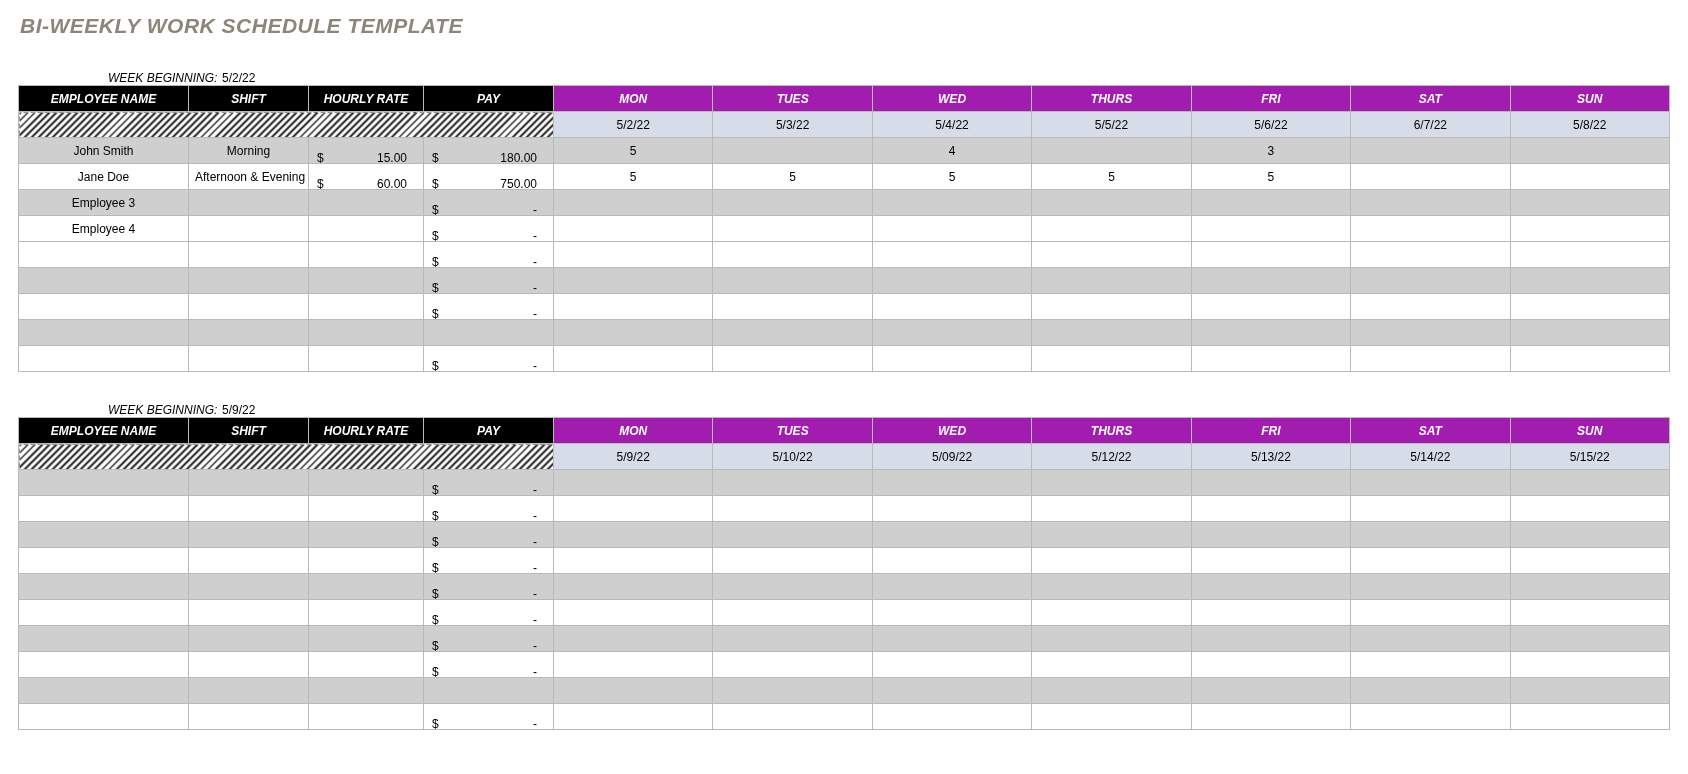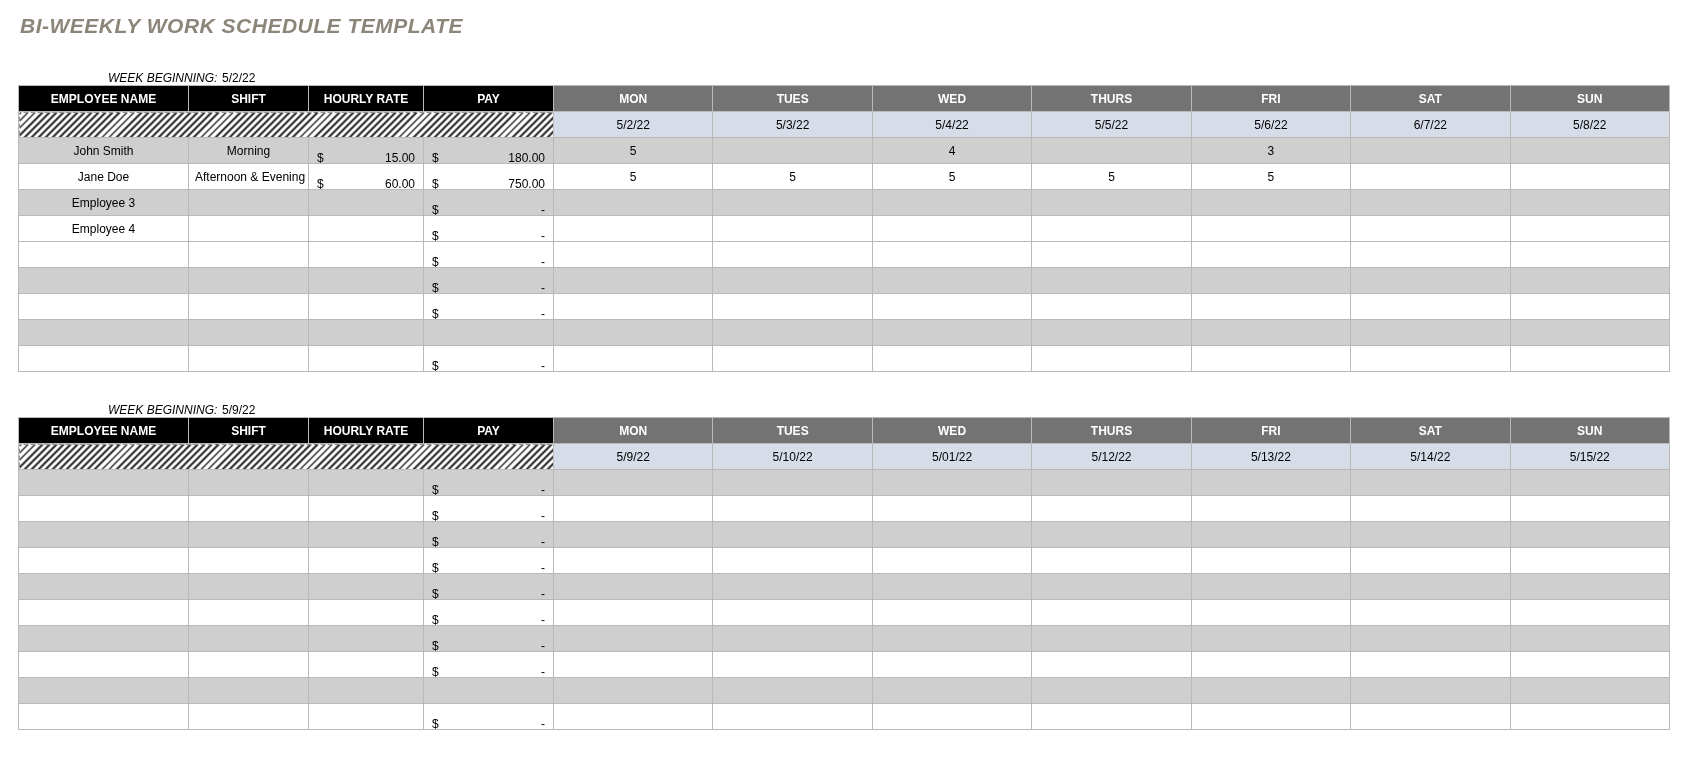--- a/index.html
+++ b/index.html
@@ -38,39 +38,39 @@
     padding: 0 6px;
     overflow: hidden;
     white-space: nowrap;
   }
   col.c-name  { width: 170px; }
   col.c-shift { width: 120px; }
   col.c-rate  { width: 115px; }
   col.c-pay   { width: 130px; }
   col.c-day   { width: auto; }
   tr.hdr-black th {
-    background: #000; color:#fff; font-weight:bold; text-align:center;
+    background: #000; color:#fff; font-weight:bold; text-align:center;font-style:italic;
   }
   tr.hdr-black th.day {
-    background: #737373; color:#fff;
+    background: #a21caf; color:#fff;
   }
   tr.date-row td { text-align:center; }
   tr.date-row td.hatch {
     background: repeating-linear-gradient(135deg, #2b2b2b 0 2px, #fff 2px 5px);
   }
   tr.date-row td.date { background:#d7dde8; }
   tr.body td { text-align:center; }
   tr.body.shade td { background:#cfcfcf; }
   tr.body td.name  { text-align:center; }
   tr.body td.shift { text-align:center; }
   tr.body td.rate, tr.body td.pay {
     text-align:left; position:relative; padding-left:8px; padding-right:8px;
   }
   tr.body td.rate .sym, tr.body td.pay .sym { position:absolute; left:8px; }
-  tr.body td.rate .num, tr.body td.pay .num { position:absolute; right:8px; }
+  tr.body td.rate .num, tr.body td.pay .num { position:absolute; right:16px; }
 </style>
 </head>
 <body>
 
 <div class="title">BI-WEEKLY WORK SCHEDULE TEMPLATE</div>
 
 <div id="weeks-container">
     <div class="week-label-row"><span class="lbl">WEEK BEGINNING:</span><span class="val">5/2/22</span></div>
     <table class="sched">
       <colgroup>
@@ -285,21 +285,21 @@
           <th class="day">WED</th>
           <th class="day">THURS</th>
           <th class="day">FRI</th>
           <th class="day">SAT</th>
           <th class="day">SUN</th>
         </tr>
         <tr class="date-row">
           <td class="hatch" colspan="4"></td>
           <td class="date">5/9/22</td>
           <td class="date">5/10/22</td>
-          <td class="date">5/01/22</td>
+          <td class="date">5/09/22</td>
           <td class="date">5/12/22</td>
           <td class="date">5/13/22</td>
           <td class="date">5/14/22</td>
           <td class="date">5/15/22</td>
         </tr>
         <tr class="body shade">
           <td class="name"></td>
           <td class="shift"></td>
           <td class="rate"></td>
           <td class="pay">

